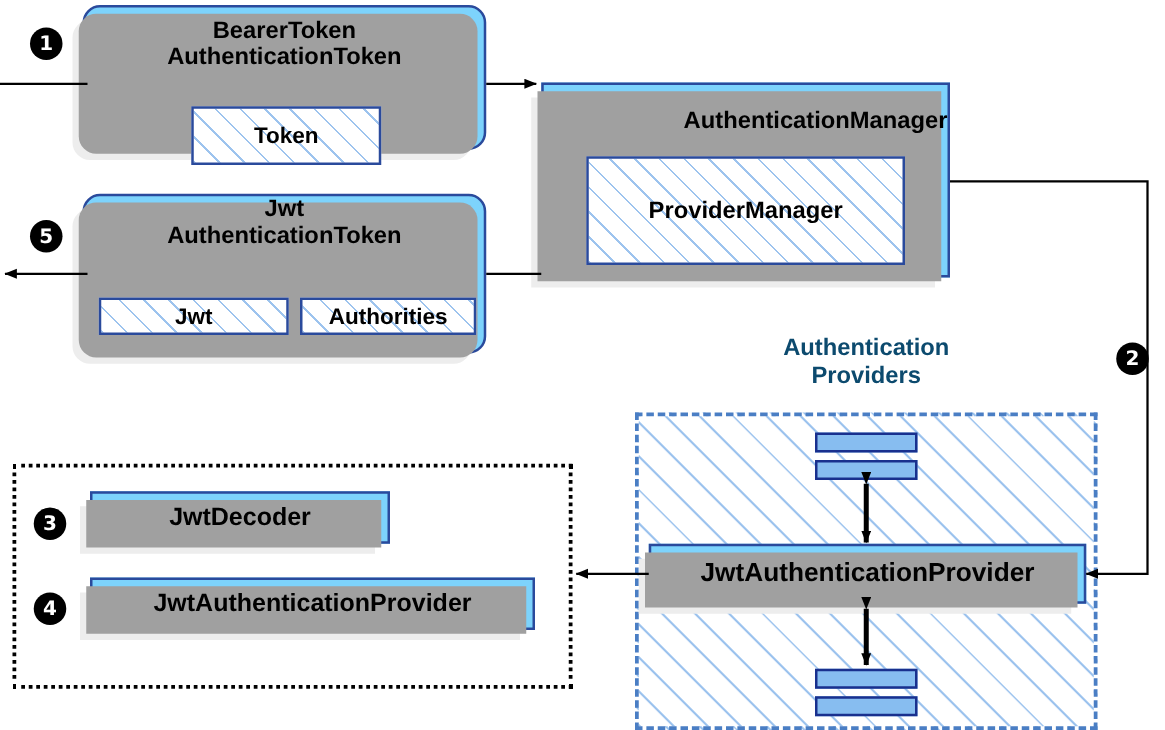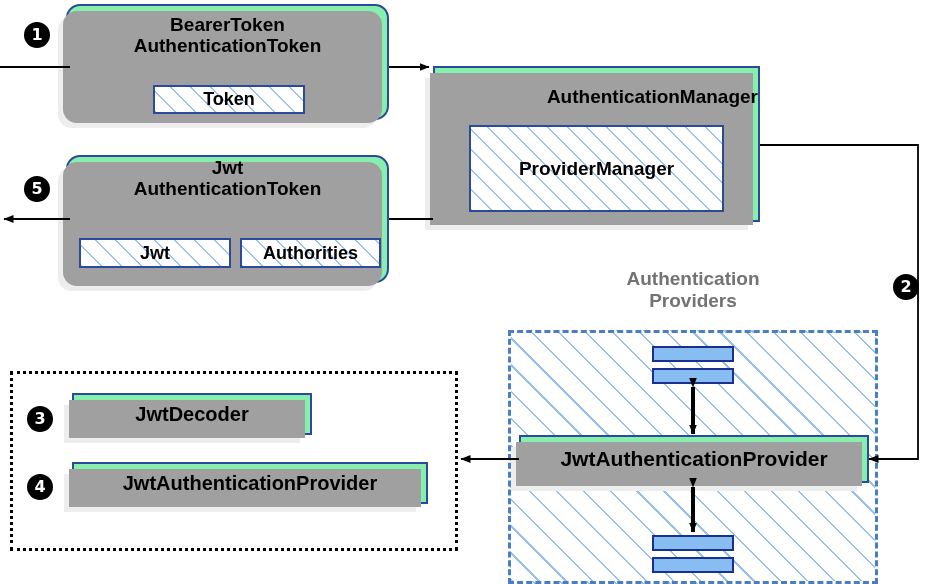--- a/index.html
+++ b/index.html
@@ -12,21 +12,21 @@
     width:932px;
     height:584px;
     background:#ffffff;
     overflow:hidden;
   }
 
   
   .node{position:absolute;box-sizing:border-box;}
 
   .blue-box{
-    background:#86efac;
+    background:#7dd3fc;
     border:2px solid #2A4A9C;
     color:#000000;
     font-weight:bold;
     display:flex;
     flex-direction:column;
     align-items:center;
     z-index:6;
   }
   .rounded{border-radius:14px;}
 
@@ -102,21 +102,21 @@
         rgba(255,255,255,0) 19px);
   }
 
   .section-label{
     position:absolute;
     font-weight:bold;
     font-size:19px;
     text-align:center;
     line-height:1.15;
     white-space:pre-line;
-    color:#737373;
+    color:#0c4a6e;
     z-index:5;
   }
 
   .bar{
     position:absolute;
     background:#87BDF0;
     border:2px solid #19308E;
     box-sizing:border-box;
     z-index:6;
   }
@@ -162,21 +162,21 @@
 
   <div class="badge" style="left:24px;top:22px;">1</div>
   <div class="badge" style="left:893px;top:274px;">2</div>
   <div class="badge" style="left:27px;top:406px;">3</div>
   <div class="badge" style="left:27px;top:474px;">4</div>
   <div class="badge" style="left:24px;top:176px;">5</div>
 
   <div class="node blue-box rounded shadow2" style="left:66px;top:4px;width:323px;height:116px;padding-top:8px;">
     <div class="title-line" style="font-size:19px;">BearerToken
 AuthenticationToken</div>
-    <div class="hatch-white" style="position:absolute;left:85px;top:79px;width:152px;height:29px;font-size:18px;">Token</div>
+    <div class="hatch-white" style="position:absolute;left:85px;top:79px;width:152px;height:47px;font-size:18px;">Token</div>
   </div>
 
   <div class="node blue-box rounded shadow2" style="left:66px;top:155px;width:323px;height:128px;padding-top:0;">
     <div class="title-line" style="font-size:19px;">Jwt
 AuthenticationToken</div>
     <div class="hatch-white" style="position:absolute;left:11px;top:81px;width:152px;height:30px;font-size:18px;">Jwt</div>
     <div class="hatch-white" style="position:absolute;left:172px;top:81px;width:141px;height:30px;font-size:18px;">Authorities</div>
   </div>
 
   <div class="node blue-box shadow2" style="left:433px;top:66px;width:327px;height:156px;padding-top:18px;border-radius:0;align-items:flex-end;">

